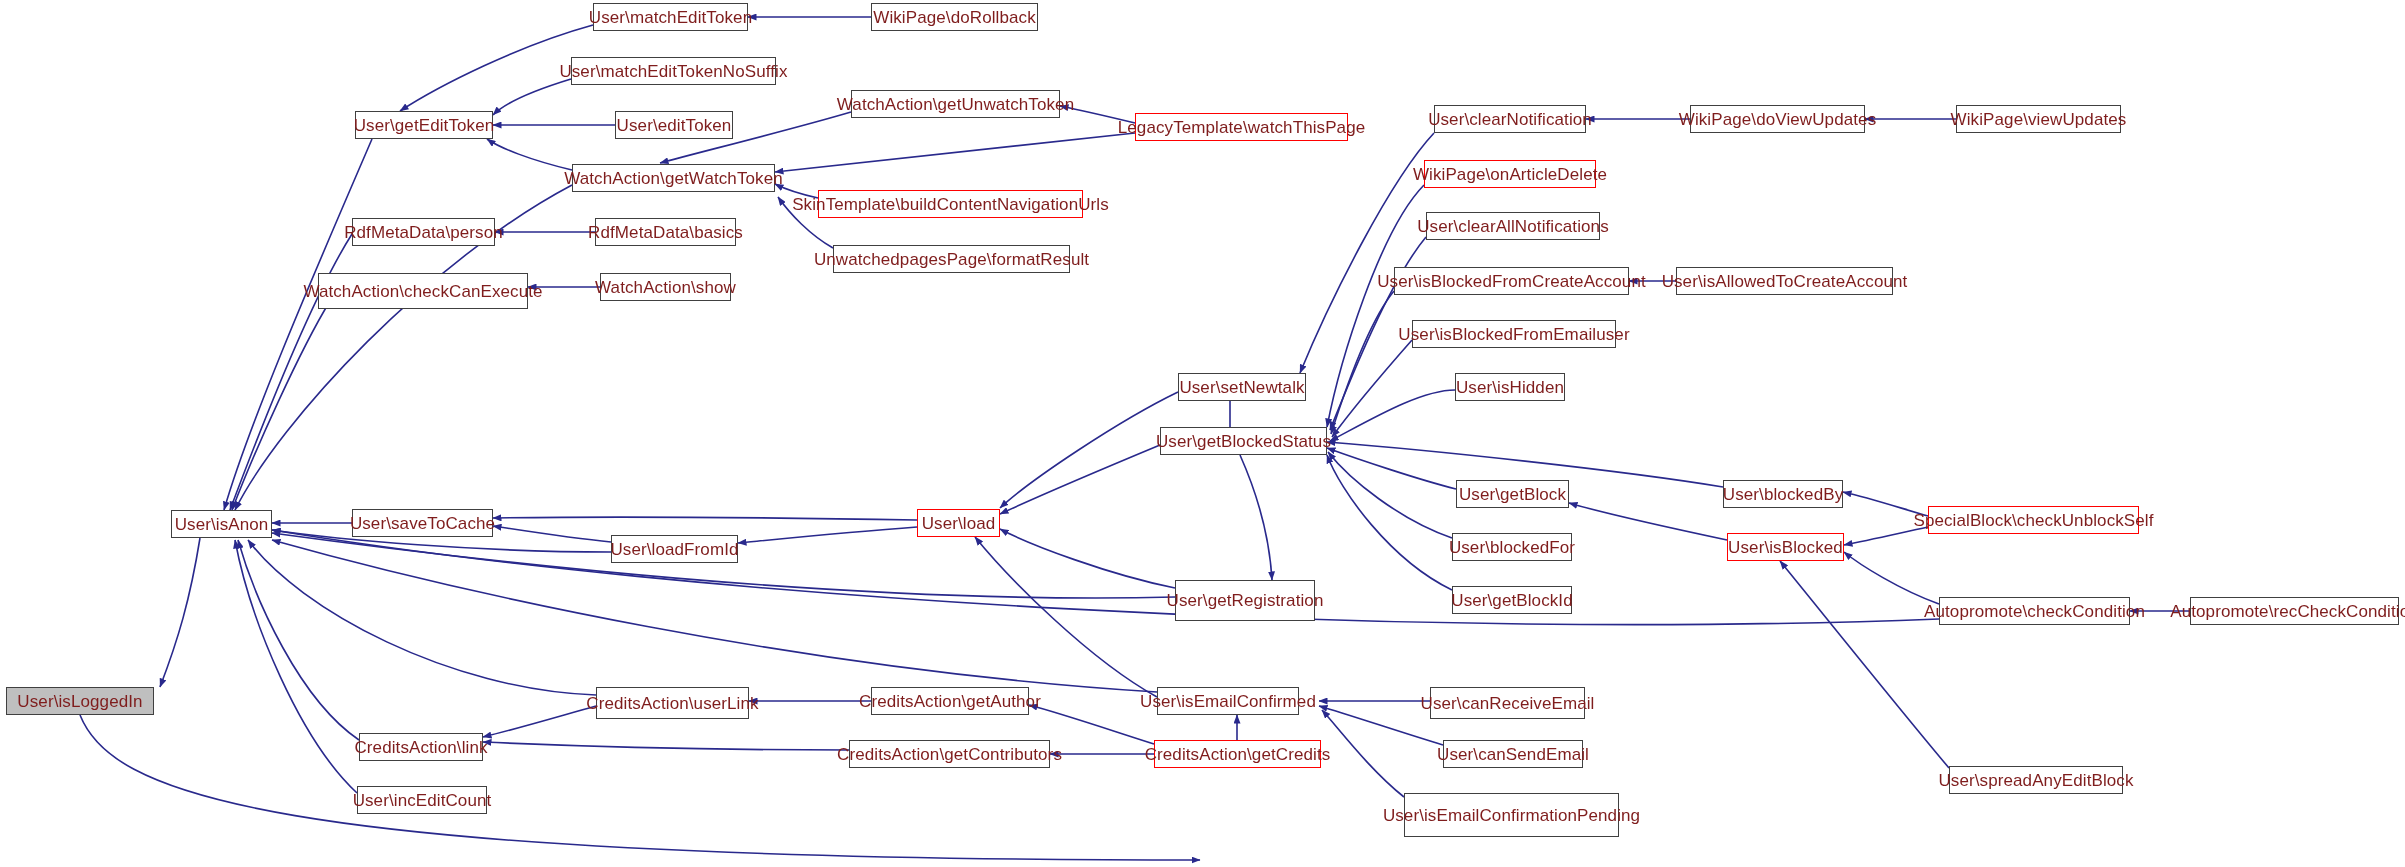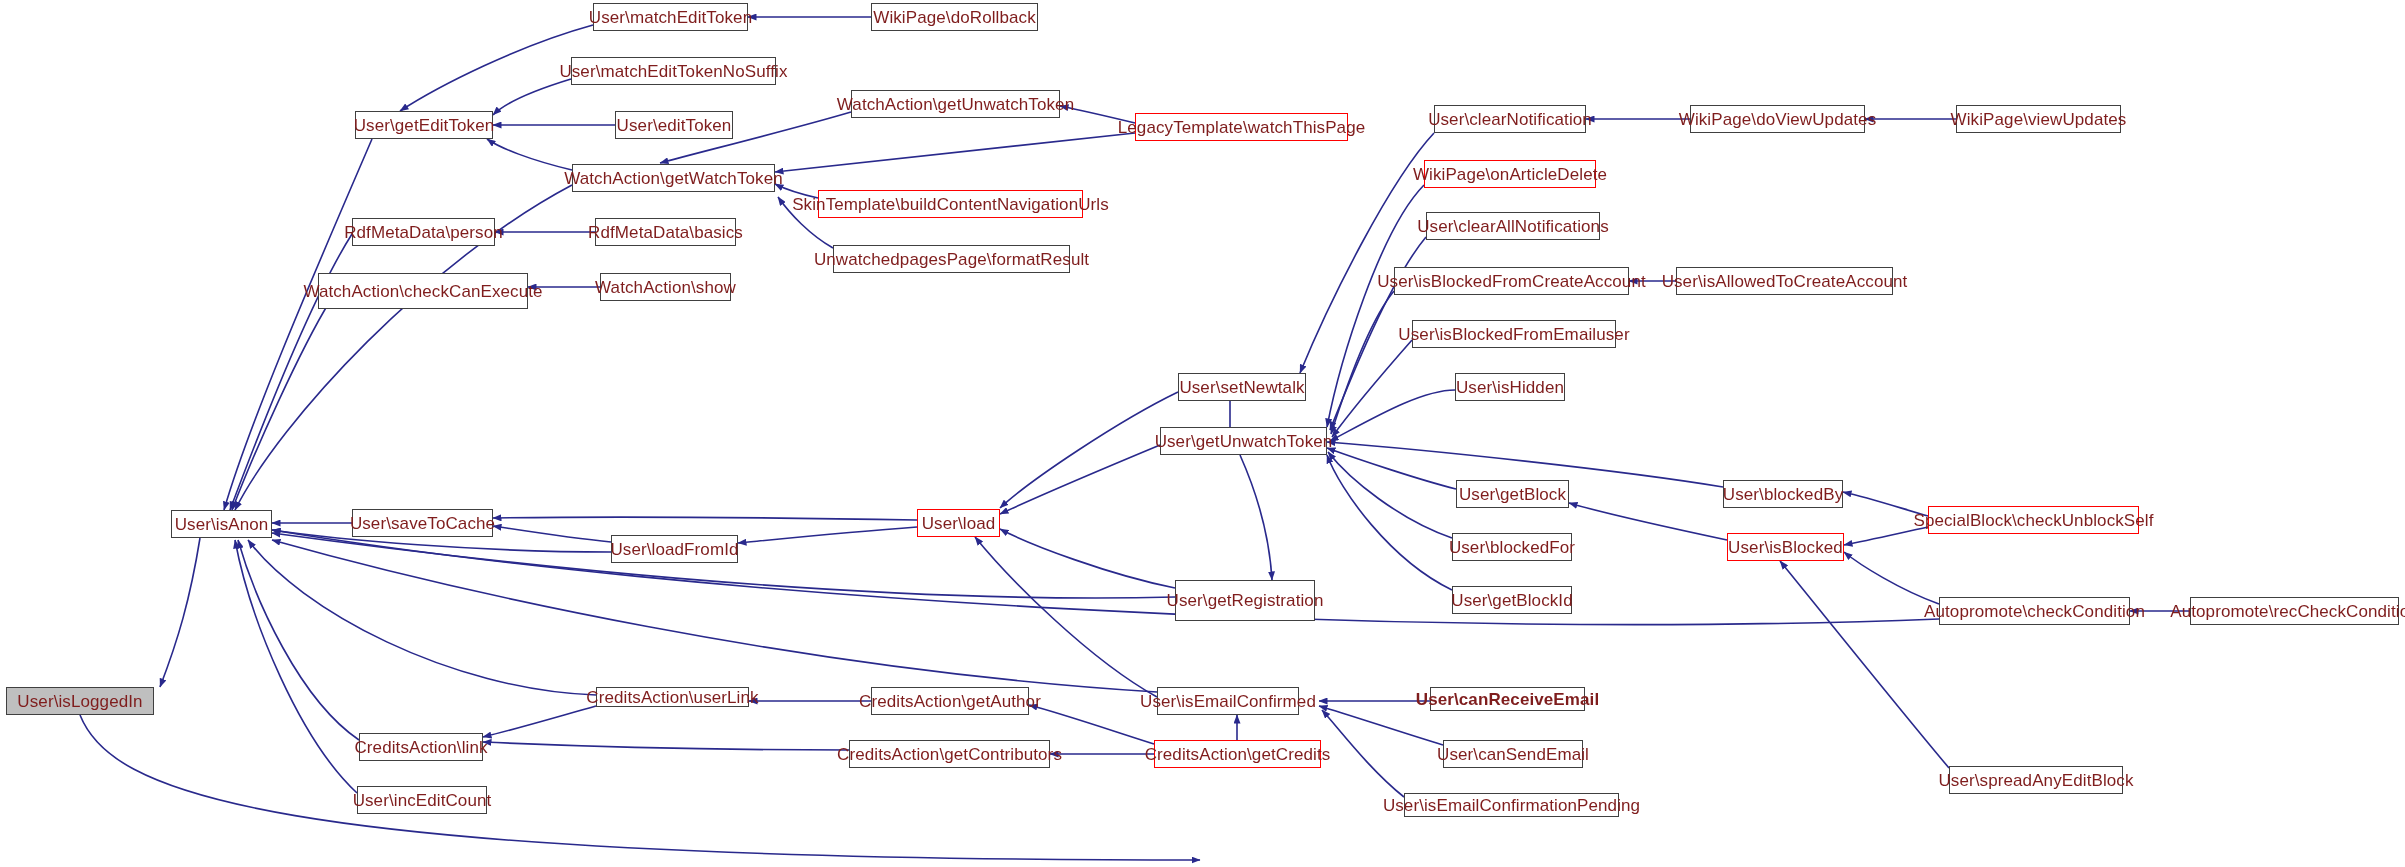--- a/index.html
+++ b/index.html
@@ -207,21 +207,21 @@
       <div class="gnode" style="left: 1412px; top: 320px; width: 204px; height: 28px;">
         <span class="nlabel">User\isBlockedFromEmailuser</span>
       </div>
       <div class="gnode" style="left: 1455px; top: 373px; width: 110px; height: 28px;">
         <span class="nlabel">User\isHidden</span>
       </div>
       <div class="gnode" style="left: 1178px; top: 373px; width: 128px; height: 28px;">
         <span class="nlabel">User\setNewtalk</span>
       </div>
       <div class="gnode" style="left: 1160px; top: 427px; width: 167px; height: 28px;">
-        <span class="nlabel">User\getUnwatchToken</span>
+        <span class="nlabel">User\getBlockedStatus</span>
       </div>
       <div class="gnode" style="left: 1456px; top: 480px; width: 113px; height: 28px;">
         <span class="nlabel">User\getBlock</span>
       </div>
       <div class="gnode" style="left: 1452px; top: 533px; width: 120px; height: 28px;">
         <span class="nlabel">User\blockedFor</span>
       </div>
       <div class="gnode" style="left: 1452px; top: 586px; width: 120px; height: 28px;">
         <span class="nlabel">User\getBlockId</span>
       </div>
@@ -248,44 +248,44 @@
       </div>
       <div class="gnode" style="left: 611px; top: 535px; width: 127px; height: 28px;">
         <span class="nlabel">User\loadFromId</span>
       </div>
       <div class="gnode" style="left: 1175px; top: 580px; width: 140px; height: 41px;">
         <span class="nlabel">User\getRegistration</span>
       </div>
       <div class="gnode" style="left: 1949px; top: 766px; width: 174px; height: 28px;">
         <span class="nlabel">User\spreadAnyEditBlock</span>
       </div>
-      <div class="gnode" style="left: 596px; top: 687px; width: 153px; height: 20px;">
+      <div class="gnode" style="left: 596px; top: 687px; width: 153px; height: 32px;">
         <span class="nlabel">CreditsAction\userLink</span>
       </div>
       <div class="gnode" style="left: 871px; top: 687px; width: 158px; height: 28px;">
         <span class="nlabel">CreditsAction\getAuthor</span>
       </div>
       <div class="gnode" style="left: 359px; top: 733px; width: 124px; height: 28px;">
         <span class="nlabel">CreditsAction\link</span>
       </div>
       <div class="gnode" style="left: 849px; top: 740px; width: 201px; height: 28px;">
         <span class="nlabel">CreditsAction\getContributors</span>
       </div>
       <div class="gnode red" style="left: 1154px; top: 740px; width: 167px; height: 28px;">
         <span class="nlabel">CreditsAction\getCredits</span>
       </div>
       <div class="gnode" style="left: 1157px; top: 687px; width: 142px; height: 28px;">
         <span class="nlabel">User\isEmailConfirmed</span>
       </div>
-      <div class="gnode" style="left: 1430px; top: 687px; width: 155px; height: 24px; font-weight: bold;">
+      <div class="gnode" style="left: 1430px; top: 687px; width: 155px; height: 32px;">
         <span class="nlabel">User\canReceiveEmail</span>
       </div>
       <div class="gnode" style="left: 1443px; top: 740px; width: 140px; height: 28px;">
         <span class="nlabel">User\canSendEmail</span>
       </div>
-      <div class="gnode" style="left: 1404px; top: 793px; width: 215px; height: 24px;">
+      <div class="gnode" style="left: 1404px; top: 793px; width: 215px; height: 44px;">
         <span class="nlabel">User\isEmailConfirmationPending</span>
       </div>
       <div class="gnode" style="left: 357px; top: 786px; width: 130px; height: 28px;">
         <span class="nlabel">User\incEditCount</span>
       </div>
     </div>
 </div>
 
 </body></html>

